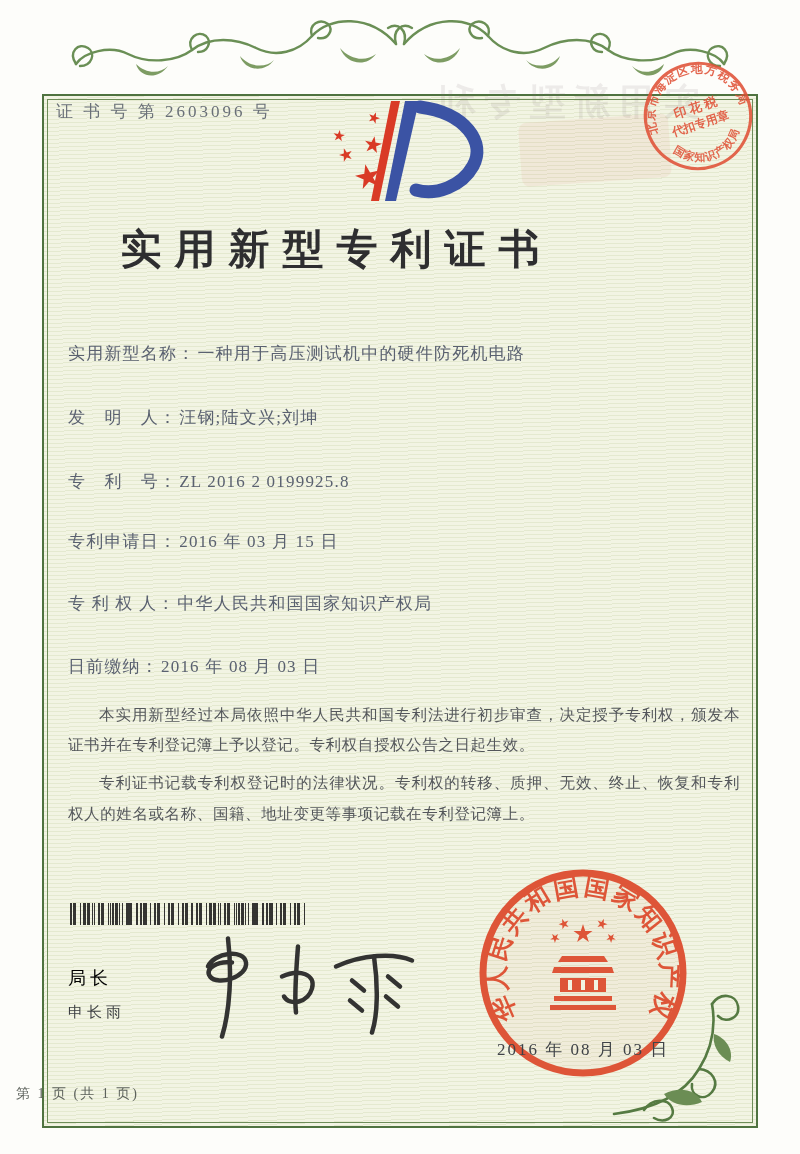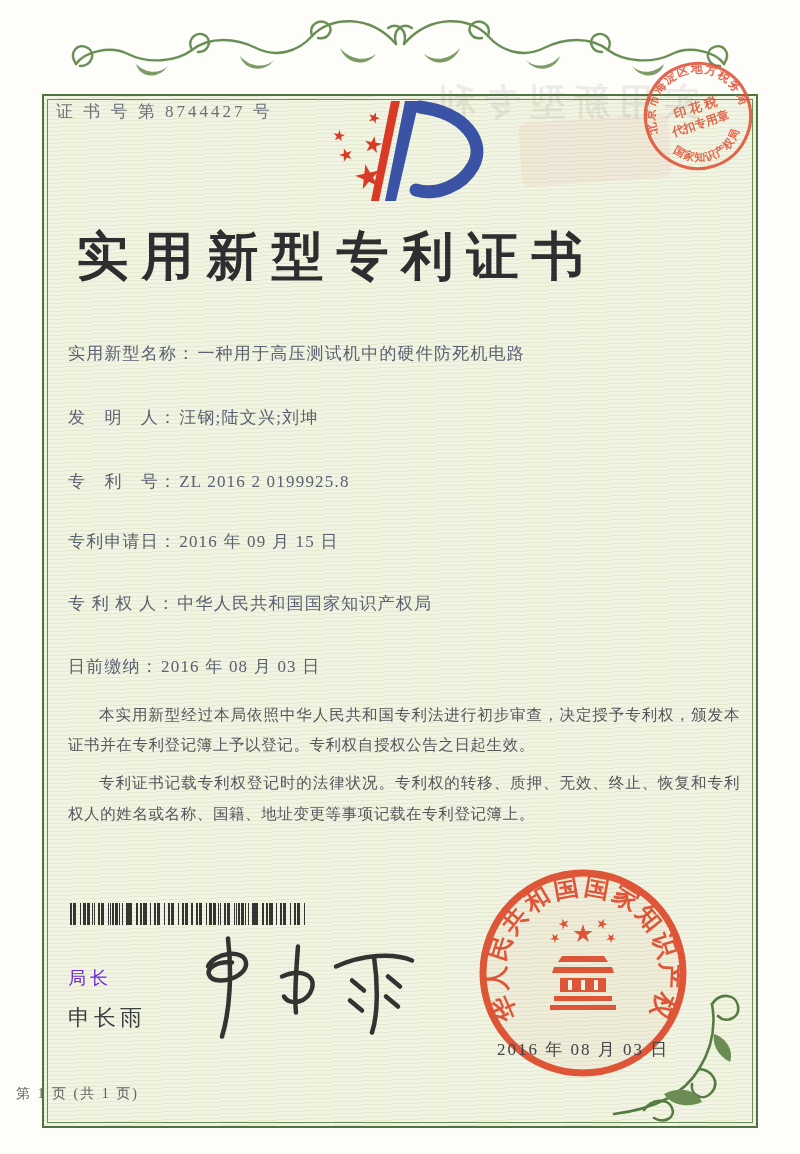--- a/index.html
+++ b/index.html
@@ -40,21 +40,21 @@
 
   .cert-no{
     position:absolute;left:56px;top:100px;
     font-size:17px;color:#6a7078;letter-spacing:3px;
   }
 
   .logo{position:absolute;left:328px;top:96px;width:170px;height:112px;}
 
   .cert-title{
     position:absolute;left:0;top:222px;width:660px;text-align:center;
-    font-size:52px;font-weight:bold;color:#2e2e30;letter-spacing:13px;
+    font-size:41px;font-weight:bold;color:#2e2e30;letter-spacing:13px;
     text-indent:13px;
   }
 
   .fields{position:absolute;left:68px;top:0;width:680px;}
   .field-row{position:absolute;left:0;white-space:nowrap;
     font-size:17px;color:#5a6170;letter-spacing:1.2px;text-align:center;}
   .field-row .value{margin-left:2px;}
   .fr0{top:342px}.fr1{top:406px}.fr2{top:470px}.fr3{top:530px}.fr4{top:592px}.fr5{top:655px}
 
   .body-text{
@@ -65,22 +65,22 @@
   .body-text p{margin:8px;text-indent:2em;}
 
   .barcode{
     position:absolute;left:70px;top:903px;width:235px;height:22px;
     background:
       repeating-linear-gradient(90deg,#1b1b1b 0 2px,transparent 2px 3px,#1b1b1b 3px 6px,transparent 6px 10px,#1b1b1b 10px 11px,transparent 11px 14px),
       repeating-linear-gradient(90deg,transparent 0 4px,#1b1b1b 4px 5px,transparent 5px 9px);
     opacity:.88;
   }
 
-  .director-label{position:absolute;left:68px;top:966px;font-size:18px;color:#6d28d9;letter-spacing:4px;}
-  .director-name{position:absolute;left:68px;top:1003px;font-size:22px;color:#3c3f42;letter-spacing:4px;}
+  .director-label{position:absolute;left:68px;top:966px;font-size:18px;color:#000000;letter-spacing:4px;}
+  .director-name{position:absolute;left:68px;top:1003px;font-size:15px;color:#3c3f42;letter-spacing:4px;}
   .signature{position:absolute;left:178px;top:930px;width:262px;height:115px;}
 
   .big-seal{position:absolute;left:476px;top:866px;width:216px;height:216px;opacity:.93;}
   .seal-date{
     position:absolute;left:497px;top:1038px;font-size:17px;color:#3f4347;letter-spacing:2px;white-space:nowrap;
   }
   .tax-stamp{position:absolute;left:630px;top:48px;width:136px;height:136px;opacity:.88;}
 
   .footer-page{
     position:absolute;left:0;top:1085px;width:800px;text-align:left;
@@ -126,21 +126,21 @@
       <g fill="#6b8d54" stroke="none">
         <path d="M62,122 C78,114 94,118 100,130 C86,136 70,134 62,122 Z"></path>
         <path d="M112,62 C124,66 132,78 128,90 C116,84 110,72 112,62 Z"></path>
       </g>
     </svg>
   </div>
 
   <div class="ghost-title">实用新型专利</div>
   <div class="ghost-red"></div>
 
-  <div class="cert-no">证 书 号 第 8744427 号</div>
+  <div class="cert-no">证 书 号 第 2603096 号</div>
 
   <svg class="logo" viewBox="0 0 170 110">
     <defs>
       <polygon id="star" points="0,-1 0.2245,-0.309 0.951,-0.309 0.363,0.118 0.588,0.809 0,0.382 -0.588,0.809 -0.363,0.118 -0.951,-0.309 -0.2245,-0.309"></polygon>
     </defs>
     <g fill="#d93a26">
       <use href="#star" transform="translate(40,80) scale(13) rotate(-12)"></use>
       <use href="#star" transform="translate(45,48) scale(9) rotate(10)"></use>
       <use href="#star" transform="translate(18,58) scale(7) rotate(-18)"></use>
       <use href="#star" transform="translate(11,39) scale(6) rotate(8)"></use>
@@ -159,21 +159,21 @@
     <div class="field-row fr0">
       <span class="label">实用新型名称：</span><span class="value">一种用于高压测试机中的硬件防死机电路</span>
     </div>
     <div class="field-row fr1">
       <span class="label">发　明　人：</span><span class="value">汪钢;陆文兴;刘坤</span>
     </div>
     <div class="field-row fr2">
       <span class="label">专　利　号：</span><span class="value">ZL 2016 2 0199925.8</span>
     </div>
     <div class="field-row fr3">
-      <span class="label">专利申请日：</span><span class="value">2016 年 09 月 15 日</span>
+      <span class="label">专利申请日：</span><span class="value">2016 年 03 月 15 日</span>
     </div>
     <div class="field-row fr4">
       <span class="label">专 利 权 人：</span><span class="value">中华人民共和国国家知识产权局</span>
     </div>
     <div class="field-row fr5">
       <span class="label">日前缴纳：</span><span class="value">2016 年 08 月 03 日</span>
     </div>
   </div>
 
   <div class="body-text">

